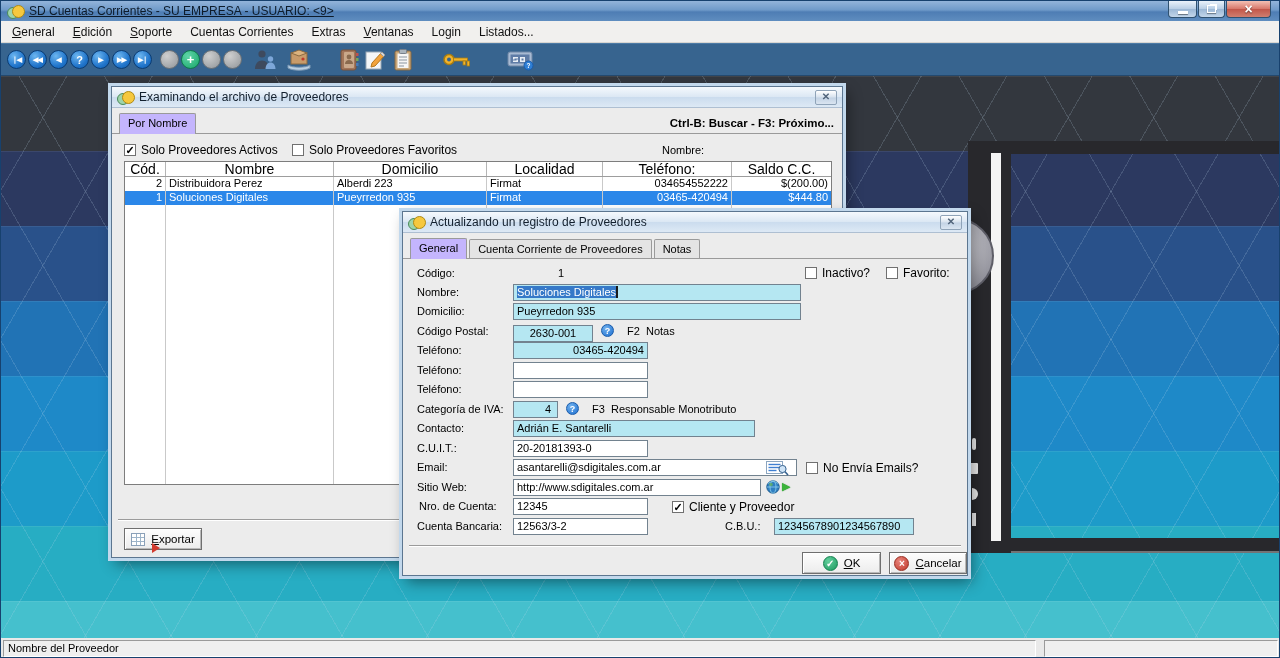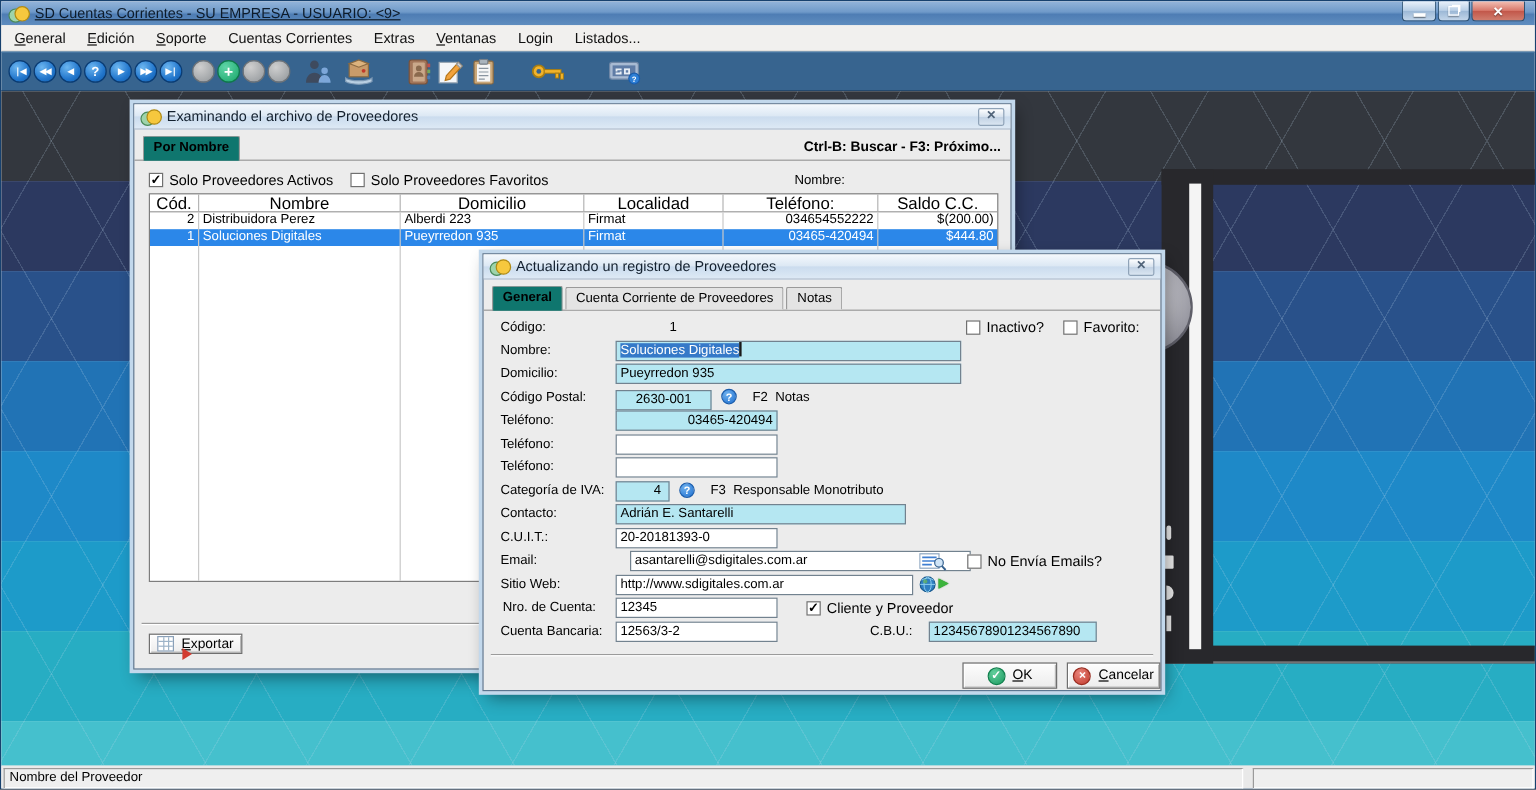--- a/index.html
+++ b/index.html
@@ -75,21 +75,21 @@
   .dlg-tit{position:absolute;left:0;top:0;right:0;height:21px;
     background:linear-gradient(180deg,#f5f9fd,#dce8f4 48%,#cbdcee 52%,#dde9f5);
     border-bottom:1px solid #aebfd2;display:flex;align-items:center;padding:0 5px;font-size:12px;color:#13202e;}
   .dlg-x{margin-left:auto;width:22px;height:15px;border:1px solid #8fa3b8;border-radius:2px;
     background:linear-gradient(#ffffff,#d7e2ee 48%,#c2d2e4 52%,#dae5f1);
     color:#51647a;font-size:10px;font-weight:bold;line-height:12px;text-align:center;}
   .tabs{position:absolute;left:0;right:0;top:26px;height:21px;border-bottom:1px solid #9a9a9a;
     display:flex;align-items:flex-end;padding-left:7px;}
   .tab{height:19px;border:1px solid #9a9a9a;border-bottom:none;background:#e4e4e4;font-size:11px;
     padding:3px 8px 0;margin-right:2px;color:#000;border-radius:2px 2px 0 0;}
-  .tab.active{height:21px;margin-bottom:-1px;background:#0f766e;font-weight:bold;}
+  .tab.active{height:21px;margin-bottom:-1px;background:#c4b5fd;font-weight:normal;}
   .lbl{position:absolute;font-size:11px;color:#000;white-space:pre;}
   .bold{font-weight:bold;}
   .fld{position:absolute;height:17px;background:#fff;border:1px solid #72828f;font-size:11px;line-height:15px;
     padding:0 3px;color:#000;white-space:nowrap;overflow:hidden;}
   .cyan{background:#b5e7f2;}
   .ra{text-align:right;} .ce{text-align:center;}
   .selx{background:#3579c8;color:#fff;}
   .caret{display:inline-block;width:2px;height:12px;background:#1a1a1a;vertical-align:-2px;}
   .cb{position:absolute;display:flex;align-items:center;gap:5px;font-size:12px;color:#000;}
   .cb .box{width:12px;height:12px;background:#fff;border:1px solid #707070;text-align:center;flex:0 0 auto;}
@@ -287,21 +287,21 @@
           <div class="tc c1"></div>
           <div class="tc c2"></div>
           <div class="tc c3"></div>
           <div class="tc c4"></div>
           <div class="tc c5"></div>
           <div class="tc c6"></div>
         </div>
       </div>
 
       <div class="groove" style="left:6px;right:6px;top:432px;"></div>
-      <div class="btn" style="left:12px;top:441px;width:78px;height:17px;text-align:center;">
+      <div class="btn" style="left:12px;top:441px;width:78px;height:22px;text-align:center;">
         <span class="mini-grid">
             <span class="red-arrow"></span>
           </span>
         <span class="lb">Exportar</span>
       </div>
     </div>
 
     <div class="dlg" style="left:401px;top:135px;width:566px;height:365px;">
       <div class="dlg-tit">
         <span class="coin"></span>
@@ -350,21 +350,21 @@
       <div class="qi" style="left:163px;top:190px;">?</div>
       <div class="lbl" style="left:189px;top:191px;">F3  Responsable Monotributo</div>
 
       <div class="lbl" style="left:14px;top:210px;">Contacto:</div>
       <div class="fld cyan" style="left:110px;top:208px;width:242px;">Adrián E. Santarelli</div>
 
       <div class="lbl" style="left:14px;top:230px;">C.U.I.T.:</div>
       <div class="fld" style="left:110px;top:228px;width:135px;">20-20181393-0</div>
 
       <div class="lbl" style="left:14px;top:249px;">Email:</div>
-      <div class="fld" style="left:122px;top:247px;width:284px;">asantarelli@sdigitales.com.ar</div>
+      <div class="fld" style="left:110px;top:247px;width:284px;">asantarelli@sdigitales.com.ar</div>
       <svg style="position:absolute;left:363px;top:248px;" width="23" height="16" viewBox="0 0 23 16">
         <rect x="0.5" y="1.5" width="16" height="12" fill="#fff" stroke="#8ca6c0"></rect>
         <line x1="2.5" y1="4.5" x2="14.5" y2="4.5" stroke="#3f7fd2" stroke-width="1.4"></line>
         <line x1="2.5" y1="7.5" x2="14.5" y2="7.5" stroke="#3f7fd2" stroke-width="1.4"></line>
         <line x1="2.5" y1="10.5" x2="10.5" y2="10.5" stroke="#3f7fd2" stroke-width="1.4"></line>
         <circle cx="16.5" cy="9" r="3.6" fill="#cfe4f7" stroke="#35618f"></circle>
         <line x1="19" y1="11.8" x2="22" y2="15" stroke="#35618f" stroke-width="1.6"></line>
       </svg>
       <div class="cb" style="left:403px;top:249px;">
         <span class="box"></span>

